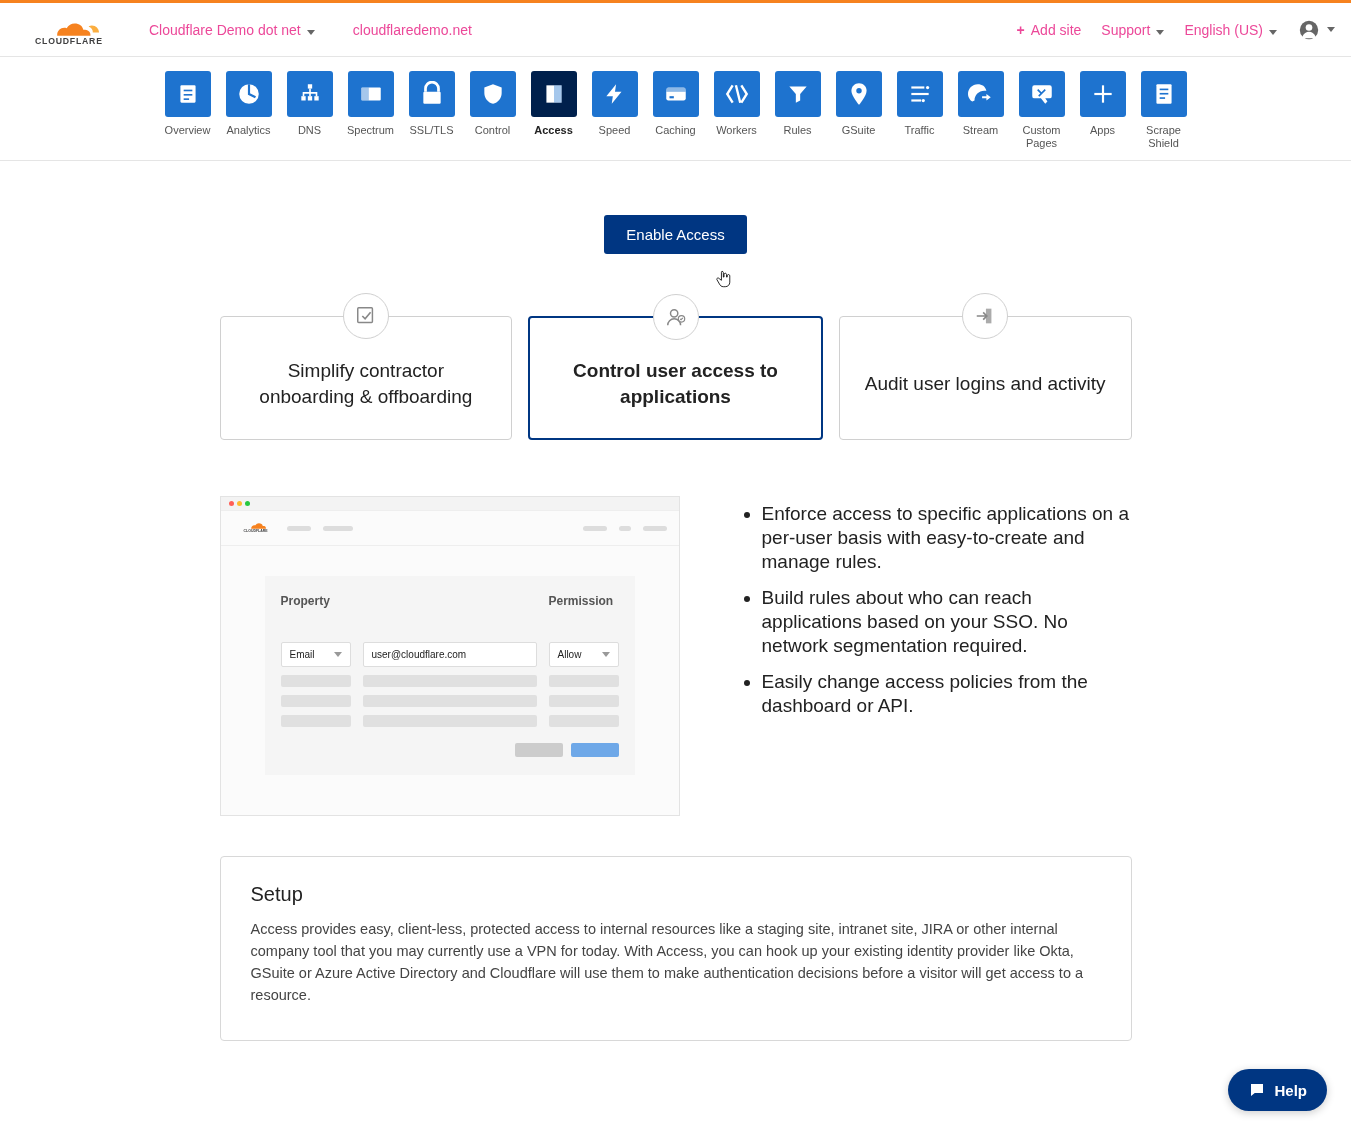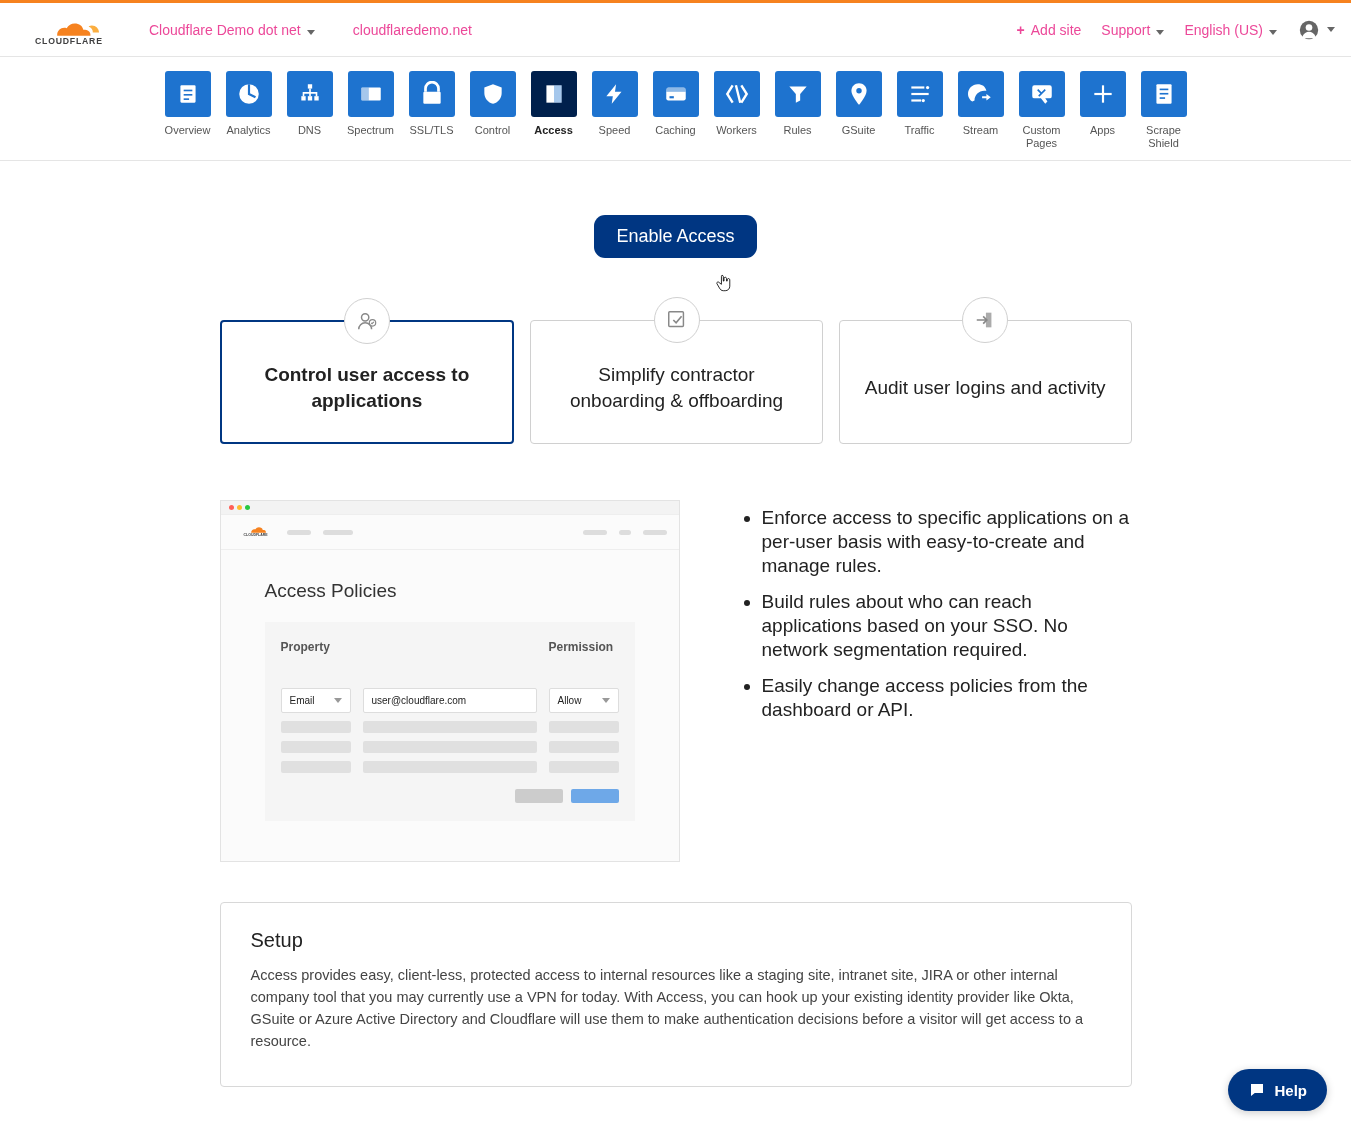--- a/index.html
+++ b/index.html
@@ -23,21 +23,21 @@
     .navtiles { display: flex; justify-content: center; padding: 14px 0 10px 0; border-bottom: 1px solid #e5e5e5; gap: 7px; }
     .tile { display: flex; flex-direction: column; align-items: center; width: 54px; cursor: pointer; }
     .tile-box { width: 46px; height: 46px; background: #1e73cf; border-radius: 3px; display: flex; align-items: center; justify-content: center; }
     .tile.active .tile-box { background: #00204c; }
     .tile-box svg { width: 26px; height: 26px; fill: #fff; }
     .tile-label { font-size: 11px; color: #555; margin-top: 7px; text-align: center; line-height: 13px; min-height: 26px; }
     .tile.active .tile-label { font-weight: 600; color: #222; }
 
     
     .main { max-width: 912px; margin: 0 auto; padding: 40px 0 60px 0; }
-    .enable-btn { display: block; margin: 14px auto 36px auto; background: #003682; color: #fff; padding: 11px 22px; border: none; border-radius: 11px; font-size: 18px; cursor: pointer; }
+    .enable-btn { display: block; margin: 14px auto 36px auto; background: #003682; color: #fff; padding: 11px 22px; border: none; border-radius: 3px; font-size: 15px; cursor: pointer; }
     .cursor-hand { position: relative; margin: -20px auto 24px; width: 20px; left: 50px; }
     
     .feature-row { display: flex; gap: 16px; margin-bottom: 56px; }
     .feature-card { flex: 1; border: 1px solid #d0d0d0; border-radius: 4px; padding: 40px 22px 28px; text-align: center; position: relative; min-height: 120px; display: flex; align-items: center; justify-content: center; }
     .feature-card.active { border: 2px solid #003682; }
     .feature-icon { position: absolute; top: -24px; left: 50%; transform: translateX(-50%); width: 46px; height: 46px; background: #fff; border: 1px solid #d0d0d0; border-radius: 50%; display: flex; align-items: center; justify-content: center; }
     .feature-icon svg { width: 22px; height: 22px; fill: #888; }
     .feature-title { font-size: 19px; font-weight: 400; color: #222; line-height: 26px; }
     .feature-card.active .feature-title { font-weight: 600; }
 
@@ -283,39 +283,39 @@
 
 <div class="main">
   <button class="enable-btn">Enable Access</button>
   <div class="cursor-hand">
     <svg width="16" height="18" viewBox="0 0 24 28">
         <path fill="#fff" stroke="#000" stroke-width="1.3" d="M9 2c1 0 2 1 2 2v7h1V7c0-1 1-2 2-2s2 1 2 2v4h1V9c0-1 1-2 2-2s2 1 2 2v10c0 4-3 7-7 7h-3c-3 0-5-2-6-4l-4-7c-0.5-1 0-2 1-2.5s2 0 2.5 1L8 16V4c0-1 0-2 1-2z"></path>
       </svg>
   </div>
 
   <div class="feature-row">
+    <div class="feature-card">
+      <div class="feature-icon">
+        <svg viewBox="0 0 24 24">
+            <rect x="3" y="3" width="16" height="16" rx="1" fill="none" stroke="#888" stroke-width="1.6"></rect>
+            <path d="M8 12l3 3 6-7" fill="none" stroke="#888" stroke-width="1.8"></path>
+          </svg>
+      </div>
+      <div class="feature-title">Simplify contractor onboarding &amp; offboarding</div>
+    </div>
     <div class="feature-card active">
       <div class="feature-icon">
         <svg viewBox="0 0 24 24">
             <circle cx="10" cy="8" r="4" fill="none" stroke="#888" stroke-width="1.6"></circle>
             <path d="M3 21c0-4 3-7 7-7s7 3 7 7" fill="none" stroke="#888" stroke-width="1.6"></path>
             <circle cx="18" cy="14" r="3.5" fill="none" stroke="#888" stroke-width="1.3"></circle>
             <path d="M16.5 14l1 1 2-2" fill="none" stroke="#888" stroke-width="1.3"></path>
           </svg>
       </div>
       <div class="feature-title">Control user access to applications</div>
-    </div>
-    <div class="feature-card">
-      <div class="feature-icon">
-        <svg viewBox="0 0 24 24">
-            <rect x="3" y="3" width="16" height="16" rx="1" fill="none" stroke="#888" stroke-width="1.6"></rect>
-            <path d="M8 12l3 3 6-7" fill="none" stroke="#888" stroke-width="1.8"></path>
-          </svg>
-      </div>
-      <div class="feature-title">Simplify contractor onboarding &amp; offboarding</div>
     </div>
     <div class="feature-card">
       <div class="feature-icon">
         <svg viewBox="0 0 24 24">
             <path d="M13 4h6v16h-6" fill="#888" opacity="0.7"></path>
             <path d="M3 12h10M10 8l4 4-4 4" fill="none" stroke="#888" stroke-width="1.8"></path>
           </svg>
       </div>
       <div class="feature-title">Audit user logins and activity</div>
     </div>
@@ -336,21 +336,20 @@
             </svg>
         </div>
         <div class="grey-pill" style="width:24px;height:5px"></div>
         <div class="grey-pill" style="width:30px;height:5px"></div>
         <div style="flex:1"></div>
         <div class="grey-pill" style="width:24px;height:5px"></div>
         <div class="grey-pill" style="width:12px;height:5px"></div>
         <div class="grey-pill" style="width:24px;height:5px"></div>
       </div>
       <div class="mockup-body">
-        <div class="mockup-title">Access Policies</div>
         <div class="mockup-panel">
           <div class="mockup-cols">
             <div class="mc-prop">
                 <div class="mc-head">Property</div>
               </div>
             <div class="mc-val">
                 <div class="mc-head">&nbsp;</div>
               </div>
             <div class="mc-perm">
                 <div class="mc-head">Permission</div>

